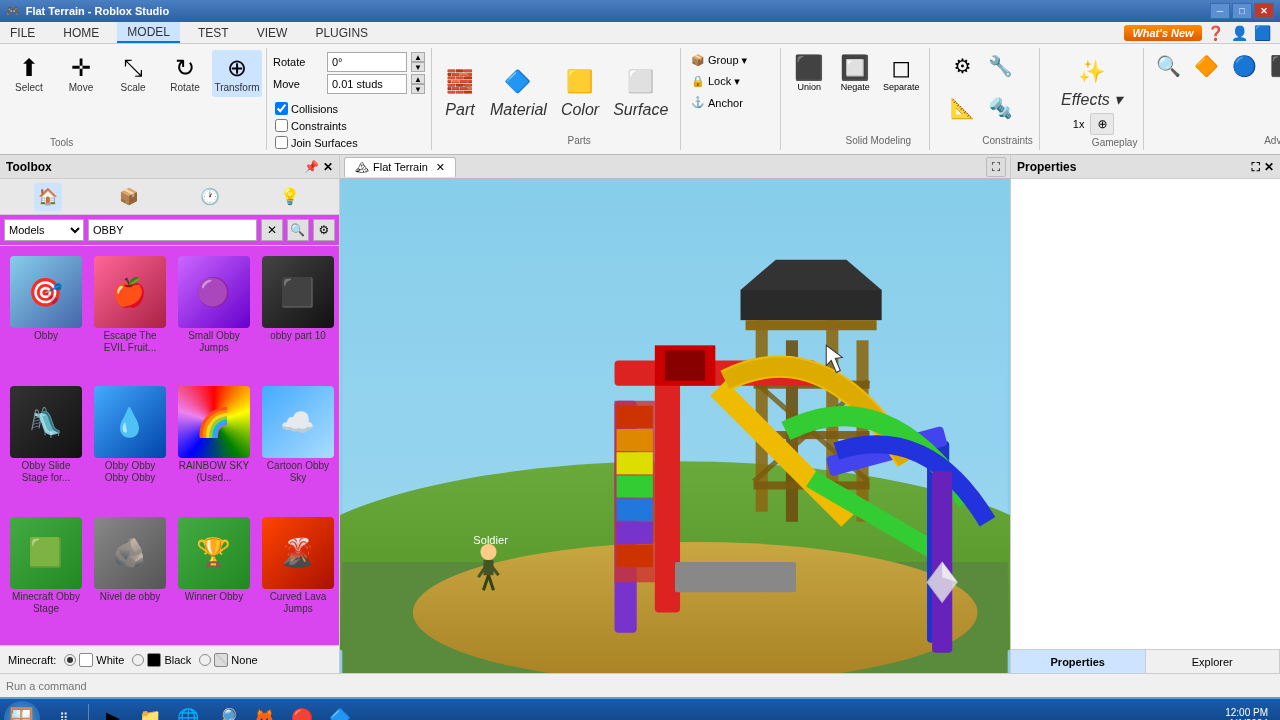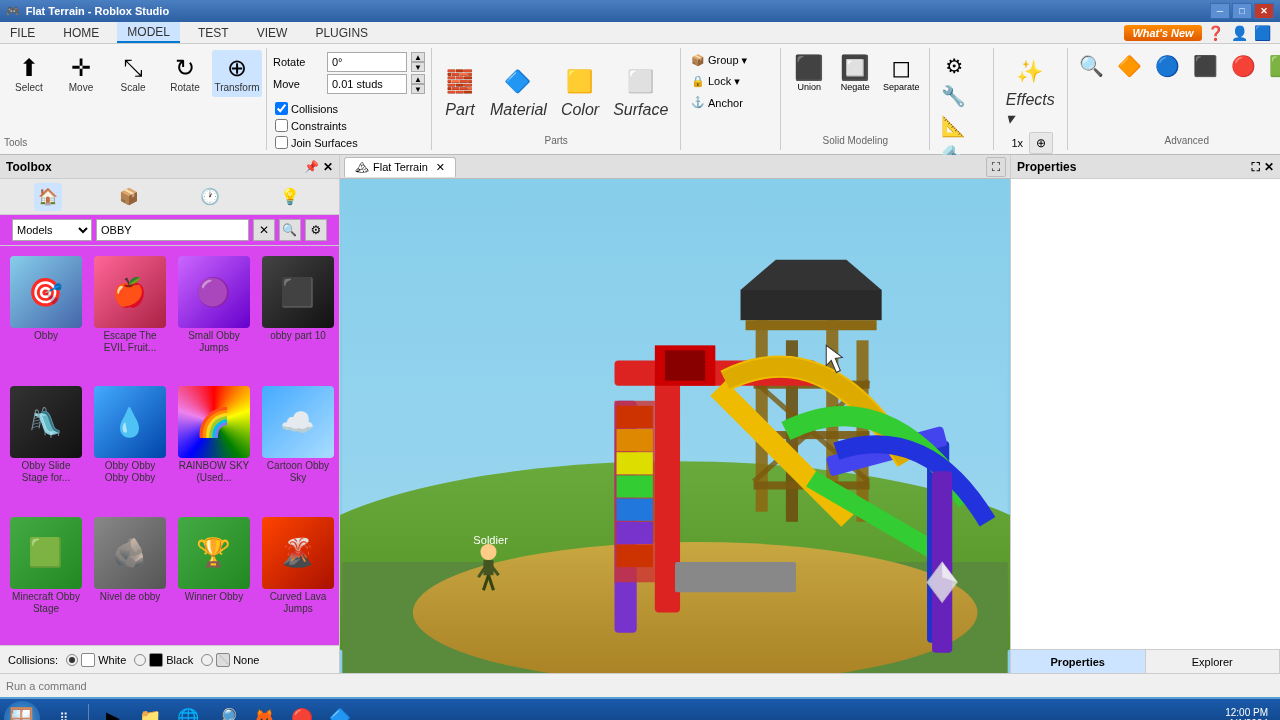--- a/index.html
+++ b/index.html
@@ -62,20 +62,21 @@
       display: flex;
       align-items: stretch;
       height: 110px;
       padding: 4px 0;
     }
     .ribbon-group-label {
       font-size: 10px;
       color: #666;
       margin-top: auto;
       padding-top: 2px;
+      margin-left: 46px;
     }
     .ribbon-btn {
       display: flex;
       flex-direction: column;
       align-items: center;
       justify-content: center;
       gap: 2px;
       padding: 4px 6px;
       border-radius: 3px;
       cursor: pointer;
@@ -210,21 +211,21 @@
       display: flex; align-items: center; justify-content: center;
       border-radius: 4px;
       cursor: pointer;
       font-size: 16px;
     }
     .toolbox-tab-icon.active { background: #cce4ff; }
     #toolbox-filters {
       display: flex;
       align-items: center;
       gap: 4px;
-      padding: 4px 12px;
+      padding: 4px 4px;
       border-bottom: 1px solid #ccc;
     }
     #category-select {
       width: 80px;
       height: 22px;
       border: 1px solid #aaa;
       font-size: 11px;
       background: white;
     }
     #search-input {
@@ -787,21 +788,21 @@
       </div>
 
       <div class="toolbox-item">
         <div style="width:72px;height:72px;background:linear-gradient(135deg,#ff4400,#aa1100);border-radius:4px;display:flex;align-items:center;justify-content:center;font-size:28px;">🌋</div>
         <span class="item-label">Curved Lava Jumps</span>
       </div>
 
     </div>
 
     <div id="bg-selector">
-      <span>Collisions:</span>
+      <span>Minecraft:</span>
       <div class="bg-option">
         <div class="bg-radio checked"></div>
         <div class="bg-dot" style="background:white;"></div>
         <span>White</span>
       </div>
       <div class="bg-option">
         <div class="bg-radio"></div>
         <div class="bg-dot" style="background:black;"></div>
         <span>Black</span>
       </div>

